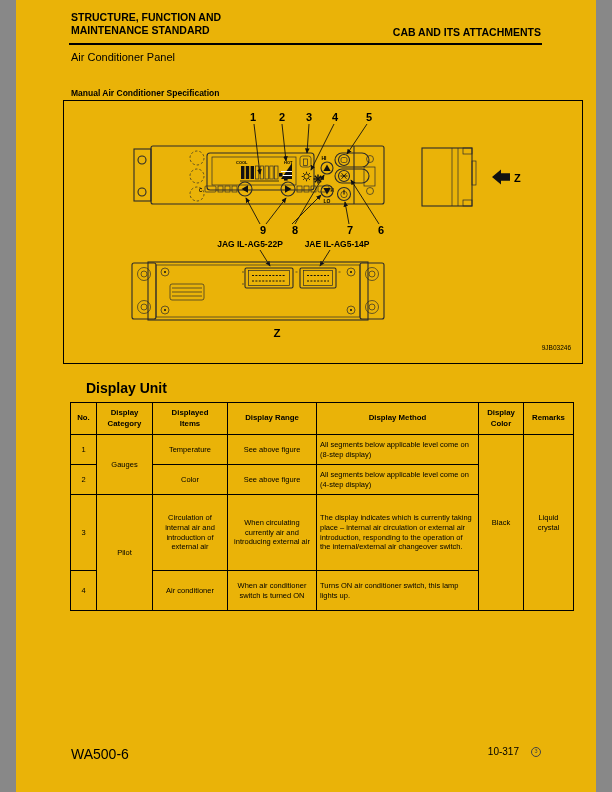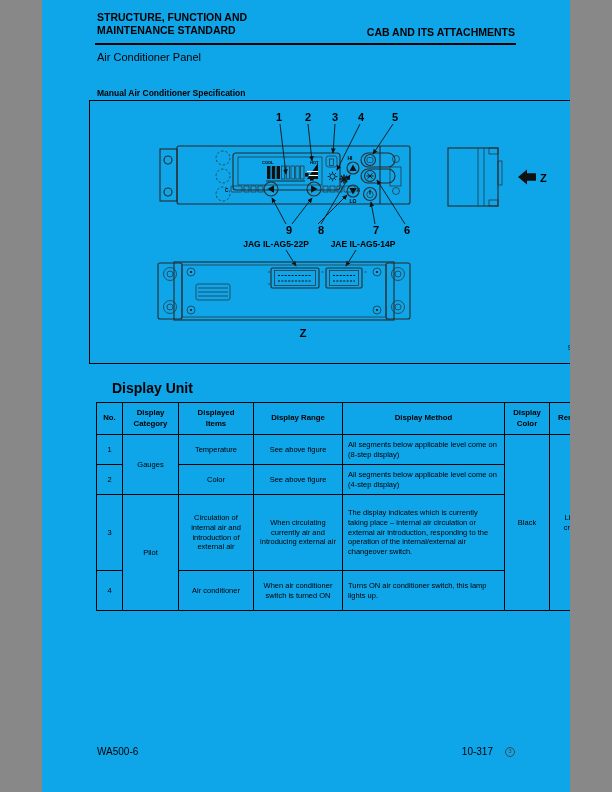--- a/index.html
+++ b/index.html
@@ -1,40 +1,40 @@
 <!DOCTYPE html>
 <html><head>
 <meta charset="utf-8">
 <style>
   html,body{margin:0;padding:0;background:#888;}
   .page{
-    position:relative;width:528px;height:792px;background:#0ea5e9;margin:0 auto;
+    position:relative;width:580px;height:792px;background:#eab308;margin:0 auto;
     font-family:"Liberation Sans", sans-serif;color:#000;overflow:hidden;
   }
   
   .hdr-left{position:absolute;left:55px;top:11px;font-size:10.5px;font-weight:bold;line-height:13px;white-space:pre-line;}
   .hdr-right{position:absolute;right:55px;top:26px;font-size:10.5px;font-weight:bold;}
   .hdr-rule{position:absolute;left:53px;right:54px;top:43px;height:2px;background:#000;}
   .doc-title{position:absolute;left:55px;top:51px;font-size:11px;font-weight:normal;}
   .doc-subtitle{position:absolute;left:55px;top:88px;font-size:8.5px;font-weight:bold;}
   
   .figure-box{position:absolute;left:47px;top:100px;width:518px;height:262px;border:1px solid #000;}
   .figure-box svg{display:block;}
   
   .section-title{position:absolute;left:55px;top:380px;font-size:14px;font-weight:bold;padding-left:15px;}
   
   .spec-table{position:absolute;left:54px;top:402px;width:503px;border-collapse:collapse;table-layout:fixed;}
   .spec-table td,.spec-table th{
     border:1px solid #000;font-size:7.5px;line-height:1.3;text-align:center;vertical-align:middle;
     padding:2px 3px;font-weight:normal;word-wrap:break-word;
   }
   .spec-table th{font-weight:bold;font-size:7.8px;}
-  .spec-table td.left{text-align:left;padding-left:5px;padding-right:5px;}
-  
-  .ftr-left{position:absolute;left:55px;top:746px;font-size:10px;}
+  .spec-table td.left{text-align:left;padding-right:5px;}
+  
+  .ftr-left{position:absolute;left:55px;top:746px;font-size:14px;}
   .ftr-right{position:absolute;right:55px;top:746px;font-size:10px;display:flex;align-items:center;gap:12px;}
   .circle-badge{
     display:inline-flex;align-items:center;justify-content:center;width:8px;height:8px;
     border:0.8px solid #444;border-radius:50%;font-size:5.5px;color:#444;line-height:1;
   }
   
   .fig-stroke{fill:none;stroke:#2b2b2b;stroke-width:1.1;}
   .fig-thin{fill:none;stroke:#2b2b2b;stroke-width:0.7;}
   .fig-text{fill:#000;font-family:"Liberation Sans",sans-serif;}
 </style>

